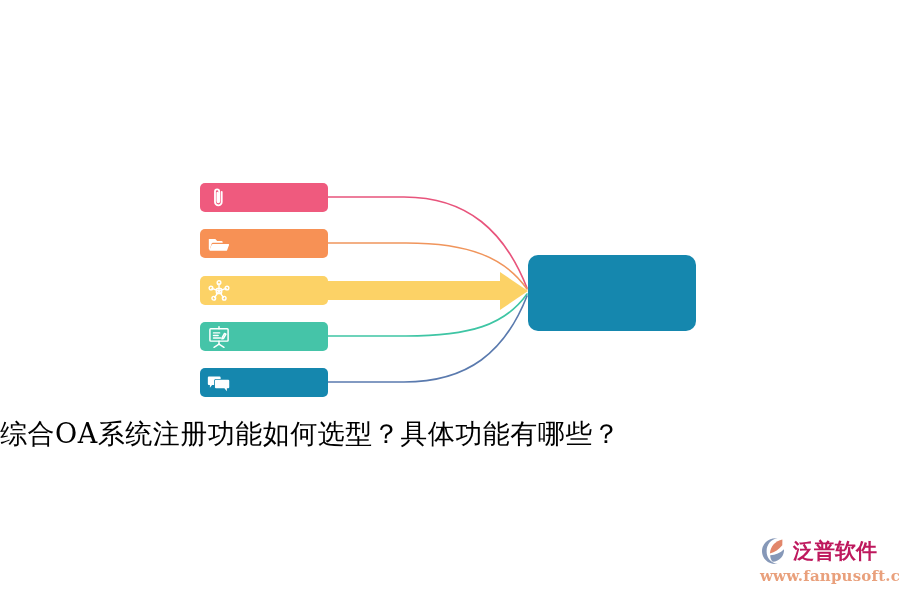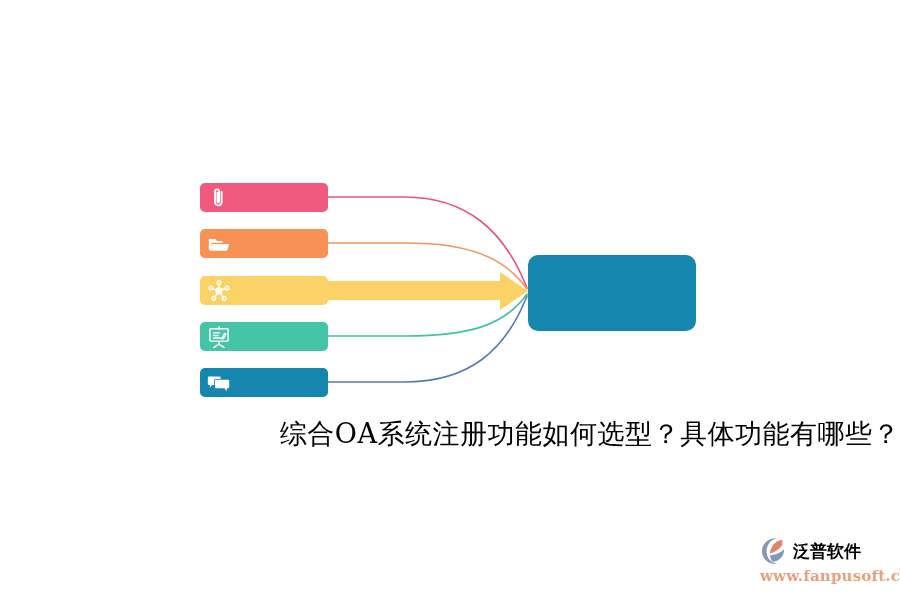--- a/index.html
+++ b/index.html
@@ -47,21 +47,21 @@
     height: 26px;
     display: block;
   }
 
   
   #headline {
     position: absolute;
     left: 0;
     top: 414px;
     width: 900px;
-    text-align: right;
+    text-align: left;
     font-family: "DejaVu Serif", "Liberation Serif", serif;
     font-size: 27px;
     line-height: 40px;
     color: #000000;
     letter-spacing: 0.5px;
     white-space: nowrap;
   }
 
   
   #logo {
@@ -78,23 +78,23 @@
   }
   #logo-mark {
     width: 30px;
     height: 30px;
     flex: 0 0 30px;
     margin-right: 3px;
   }
   #logo-mark svg { display: block; width: 30px; height: 30px; }
   #logo-name {
     font-family: "DejaVu Sans", "Liberation Sans", sans-serif;
-    font-size: 17px;
+    font-size: 21px;
     font-weight: 700;
-    color: #000000;
+    color: #be185d;
     line-height: 41px;
     letter-spacing: 0px;
   }
   #logo-url {
     font-family: "DejaVu Serif", "Liberation Serif", serif;
     font-size: 15px;
     font-weight: 700;
     color: #e9a07c;
     letter-spacing: 0.2px;
     text-align: right;

